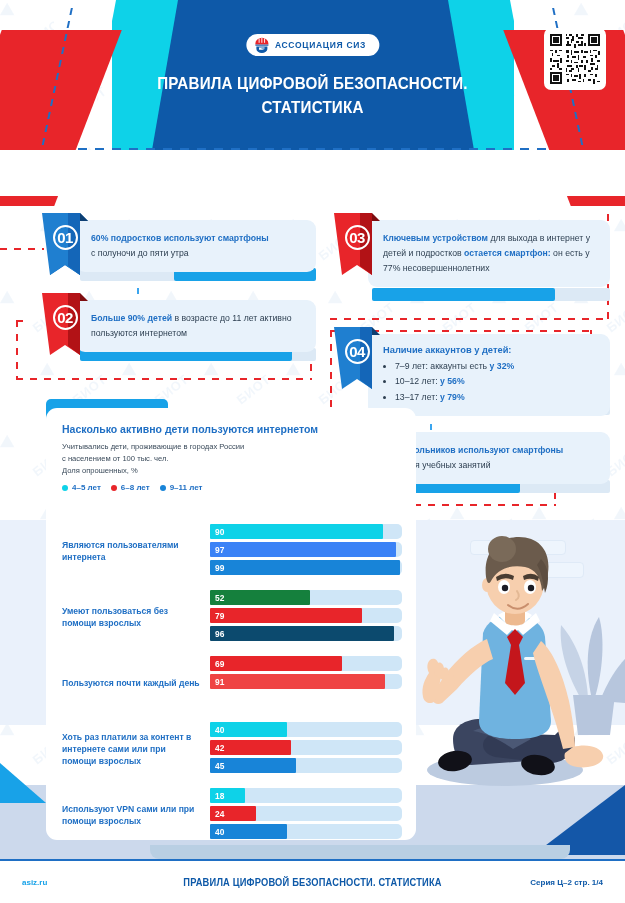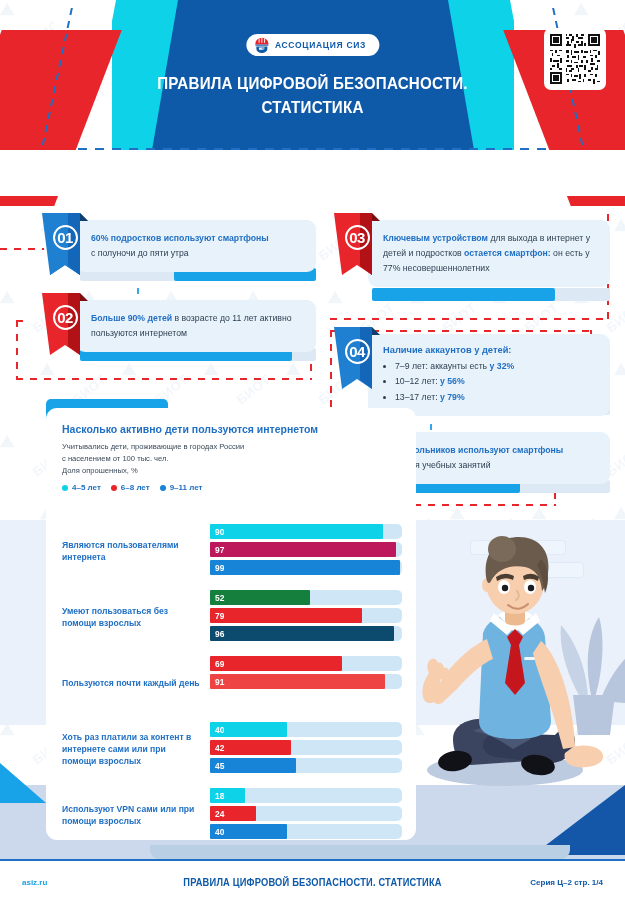--- a/index.html
+++ b/index.html
@@ -777,21 +777,21 @@
     <div class="rows" id="chart-rows">
         <div class="row">
           <div class="row-label">Являются пользователями интернета</div>
           <div class="bars">
             <div class="bar-wrap" style="background:#cfe6f7">
               <div class="bar" style="width:90%;background:#0ed2e8">
                 <span class="bar-val">90</span>
               </div>
             </div>
             <div class="bar-wrap" style="background:#cfe6f7">
-              <div class="bar" style="width:97%;background:#be185d">
+              <div class="bar" style="width:97%;background:#3b82f6">
                 <span class="bar-val">97</span>
               </div>
             </div>
             <div class="bar-wrap" style="background:#cfe6f7">
               <div class="bar" style="width:99%;background:#1884d8">
                 <span class="bar-val">99</span>
               </div>
             </div>
           </div>
         </div>

